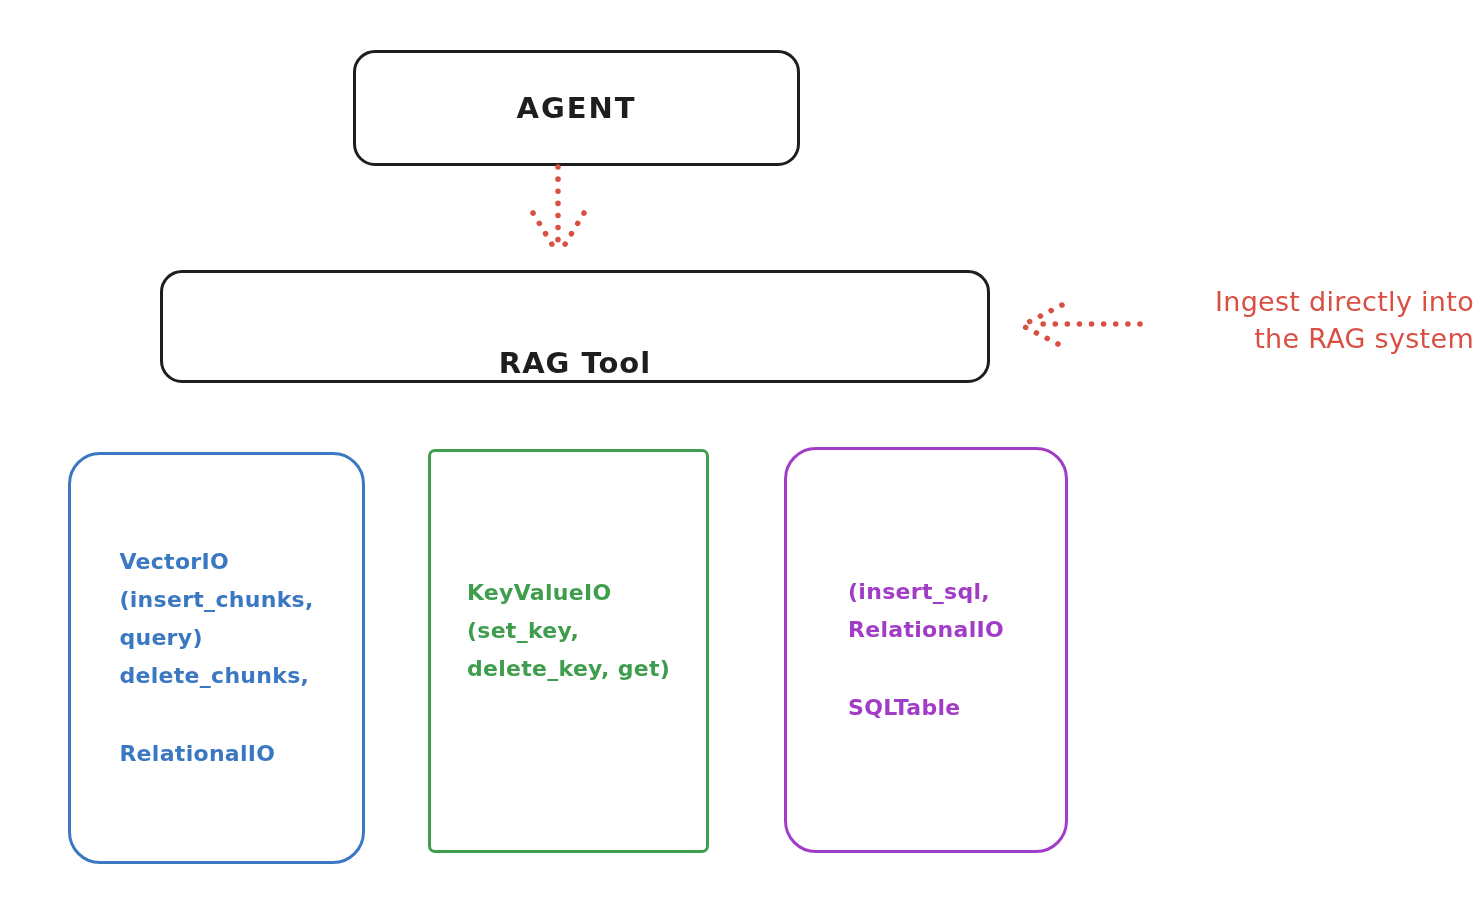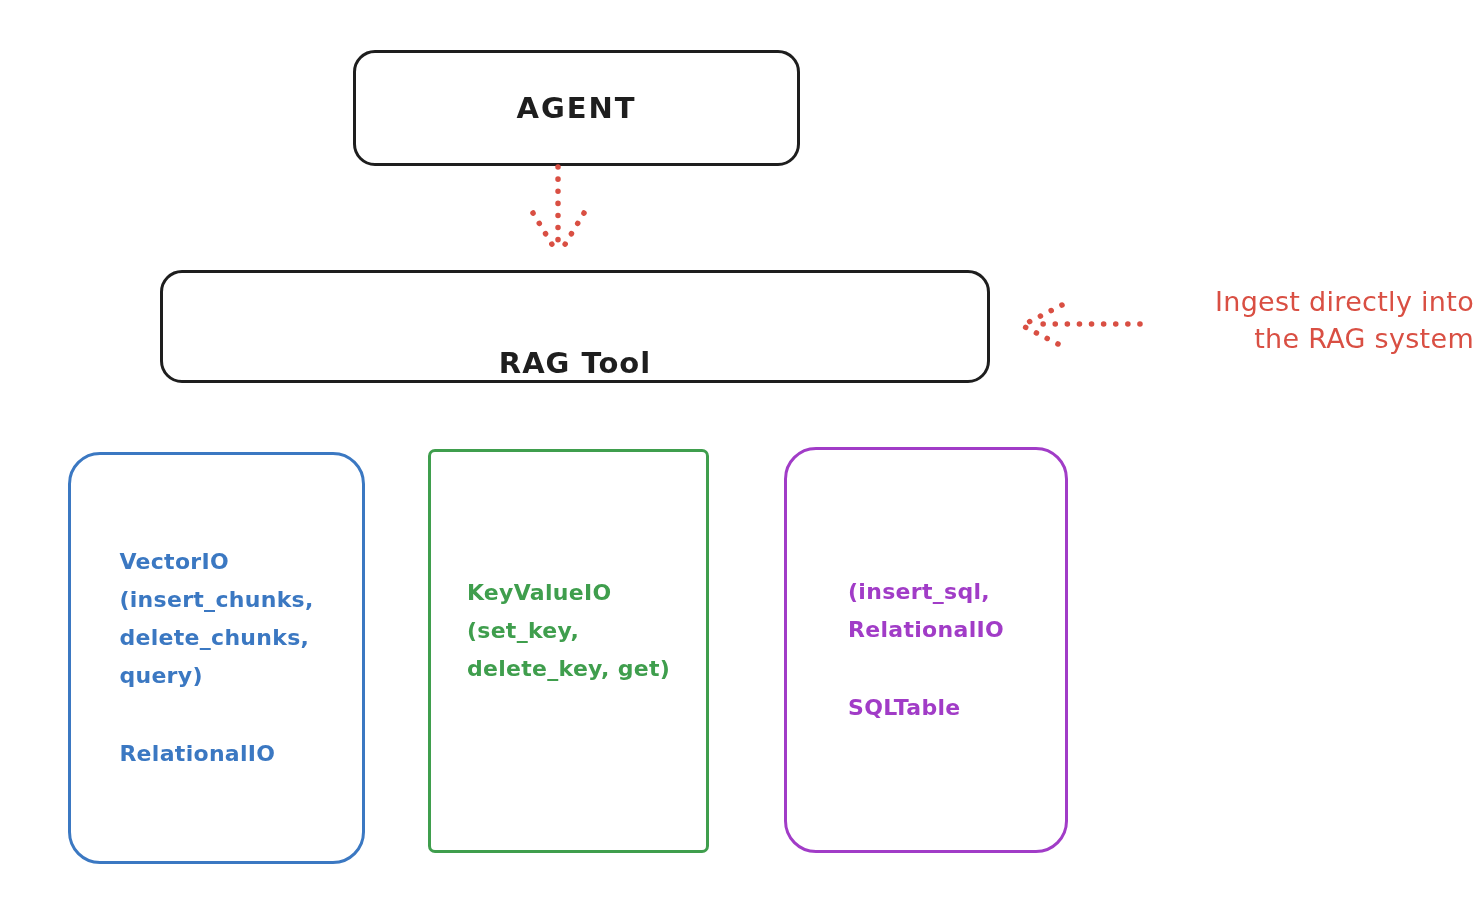--- a/index.html
+++ b/index.html
@@ -103,22 +103,22 @@
 
   <div class="annotation" style="color: rgb(217, 79, 67);">
     <div>Ingest directly into</div>
     <div>the RAG system</div>
   </div>
 
   <div class="node io-box io-vector" style="border-color: rgb(59, 120, 194);">
     <div style="color: rgb(59, 120, 194);">
       <div>VectorIO</div>
       <div>(insert_chunks,</div>
+      <div>query)</div>
       <div>delete_chunks,</div>
-      <div>query)</div>
       <div class="io-spacer"></div>
       <div>RelationalIO</div>
     </div>
   </div>
 
   <div class="node io-box io-keyvalue" style="border-color: rgb(63, 158, 77);">
     <div style="color: rgb(63, 158, 77);">
       <div>KeyValueIO</div>
       <div>(set_key,</div>
       <div>delete_key, get)</div>

